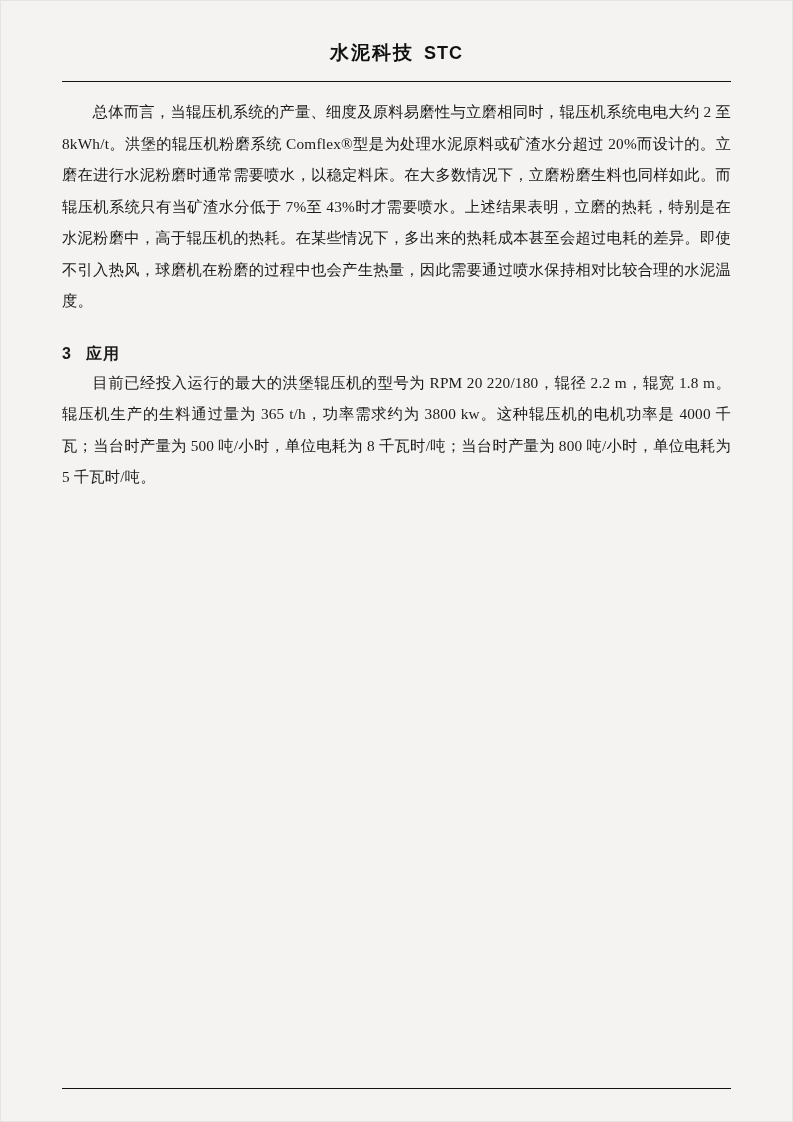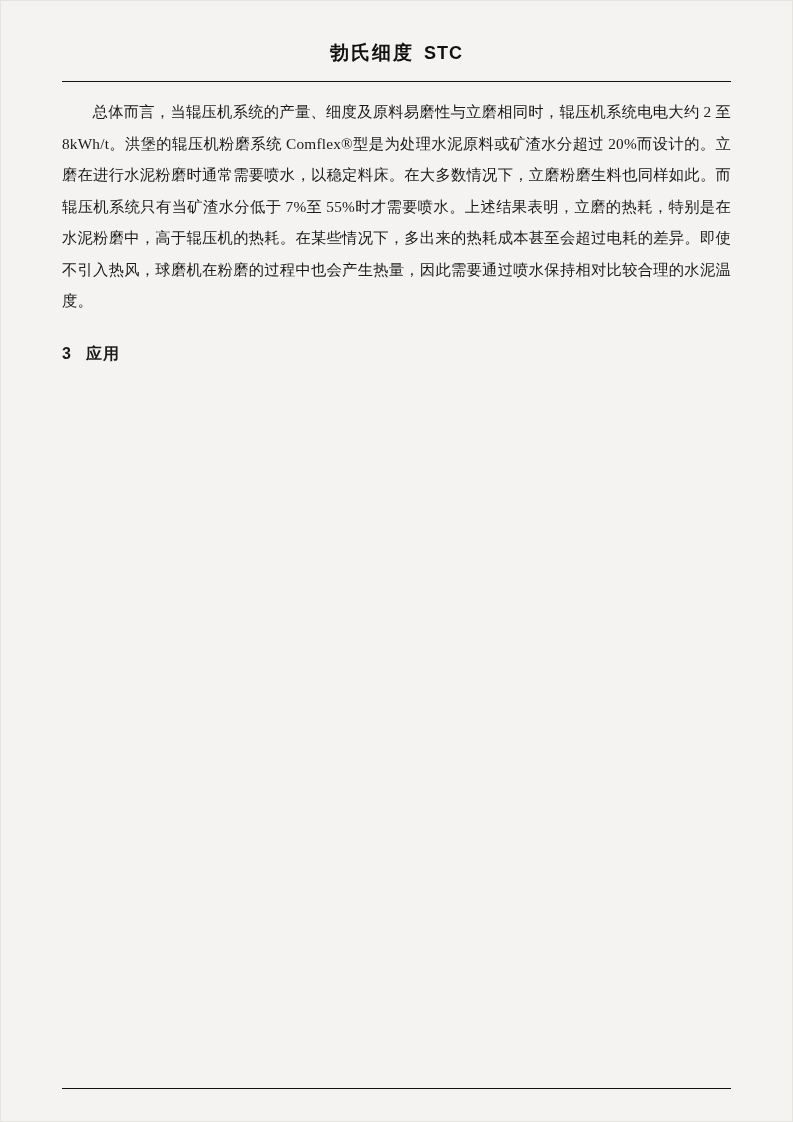--- a/index.html
+++ b/index.html
@@ -117,31 +117,32 @@
 </head>
 <body>
 
 <div class="page">
   <div class="paper-edge"></div>
 
   <div class="content">
 
     <div class="header">
       <div class="header-title">
-        <span>勃氏细度</span><span class="latin">STC</span>
+        <span>水泥科技</span><span class="latin">STC</span>
       </div>
     </div>
     <div class="rule-top"></div>
 
-    <p class="para">总体而言，当辊压机系统的产量、细度及原料易磨性与立磨相同时，辊压机系统电电大约 2 至 8kWh/t。洪堡的辊压机粉磨系统 Comflex®型是为处理水泥原料或矿渣水分超过 20%而设计的。立磨在进行水泥粉磨时通常需要喷水，以稳定料床。在大多数情况下，立磨粉磨生料也同样如此。而辊压机系统只有当矿渣水分低于 7%至 55%时才需要喷水。上述结果表明，立磨的热耗，特别是在水泥粉磨中，高于辊压机的热耗。在某些情况下，多出来的热耗成本甚至会超过电耗的差异。即使不引入热风，球磨机在粉磨的过程中也会产生热量，因此需要通过喷水保持相对比较合理的水泥温度。</p>
+    <p class="para">总体而言，当辊压机系统的产量、细度及原料易磨性与立磨相同时，辊压机系统电电大约 2 至 8kWh/t。洪堡的辊压机粉磨系统 Comflex®型是为处理水泥原料或矿渣水分超过 20%而设计的。立磨在进行水泥粉磨时通常需要喷水，以稳定料床。在大多数情况下，立磨粉磨生料也同样如此。而辊压机系统只有当矿渣水分低于 7%至 43%时才需要喷水。上述结果表明，立磨的热耗，特别是在水泥粉磨中，高于辊压机的热耗。在某些情况下，多出来的热耗成本甚至会超过电耗的差异。即使不引入热风，球磨机在粉磨的过程中也会产生热量，因此需要通过喷水保持相对比较合理的水泥温度。</p>
 
     <div class="section-head">
       <span class="num">3</span><span class="ttl">应用</span>
     </div>
 
+    <p class="para">目前已经投入运行的最大的洪堡辊压机的型号为 RPM 20  220/180，辊径 2.2 m，辊宽 1.8 m。辊压机生产的生料通过量为 365 t/h，功率需求约为 3800 kw。这种辊压机的电机功率是 4000 千瓦；当台时产量为 500 吨/小时，单位电耗为 8 千瓦时/吨；当台时产量为 800 吨/小时，单位电耗为 5 千瓦时/吨。</p>
 
 
     <div class="spacer-block"></div>
   </div>
 
   <div class="footer">
     <div class="rule-bottom"></div>
   </div>
 </div>
 

